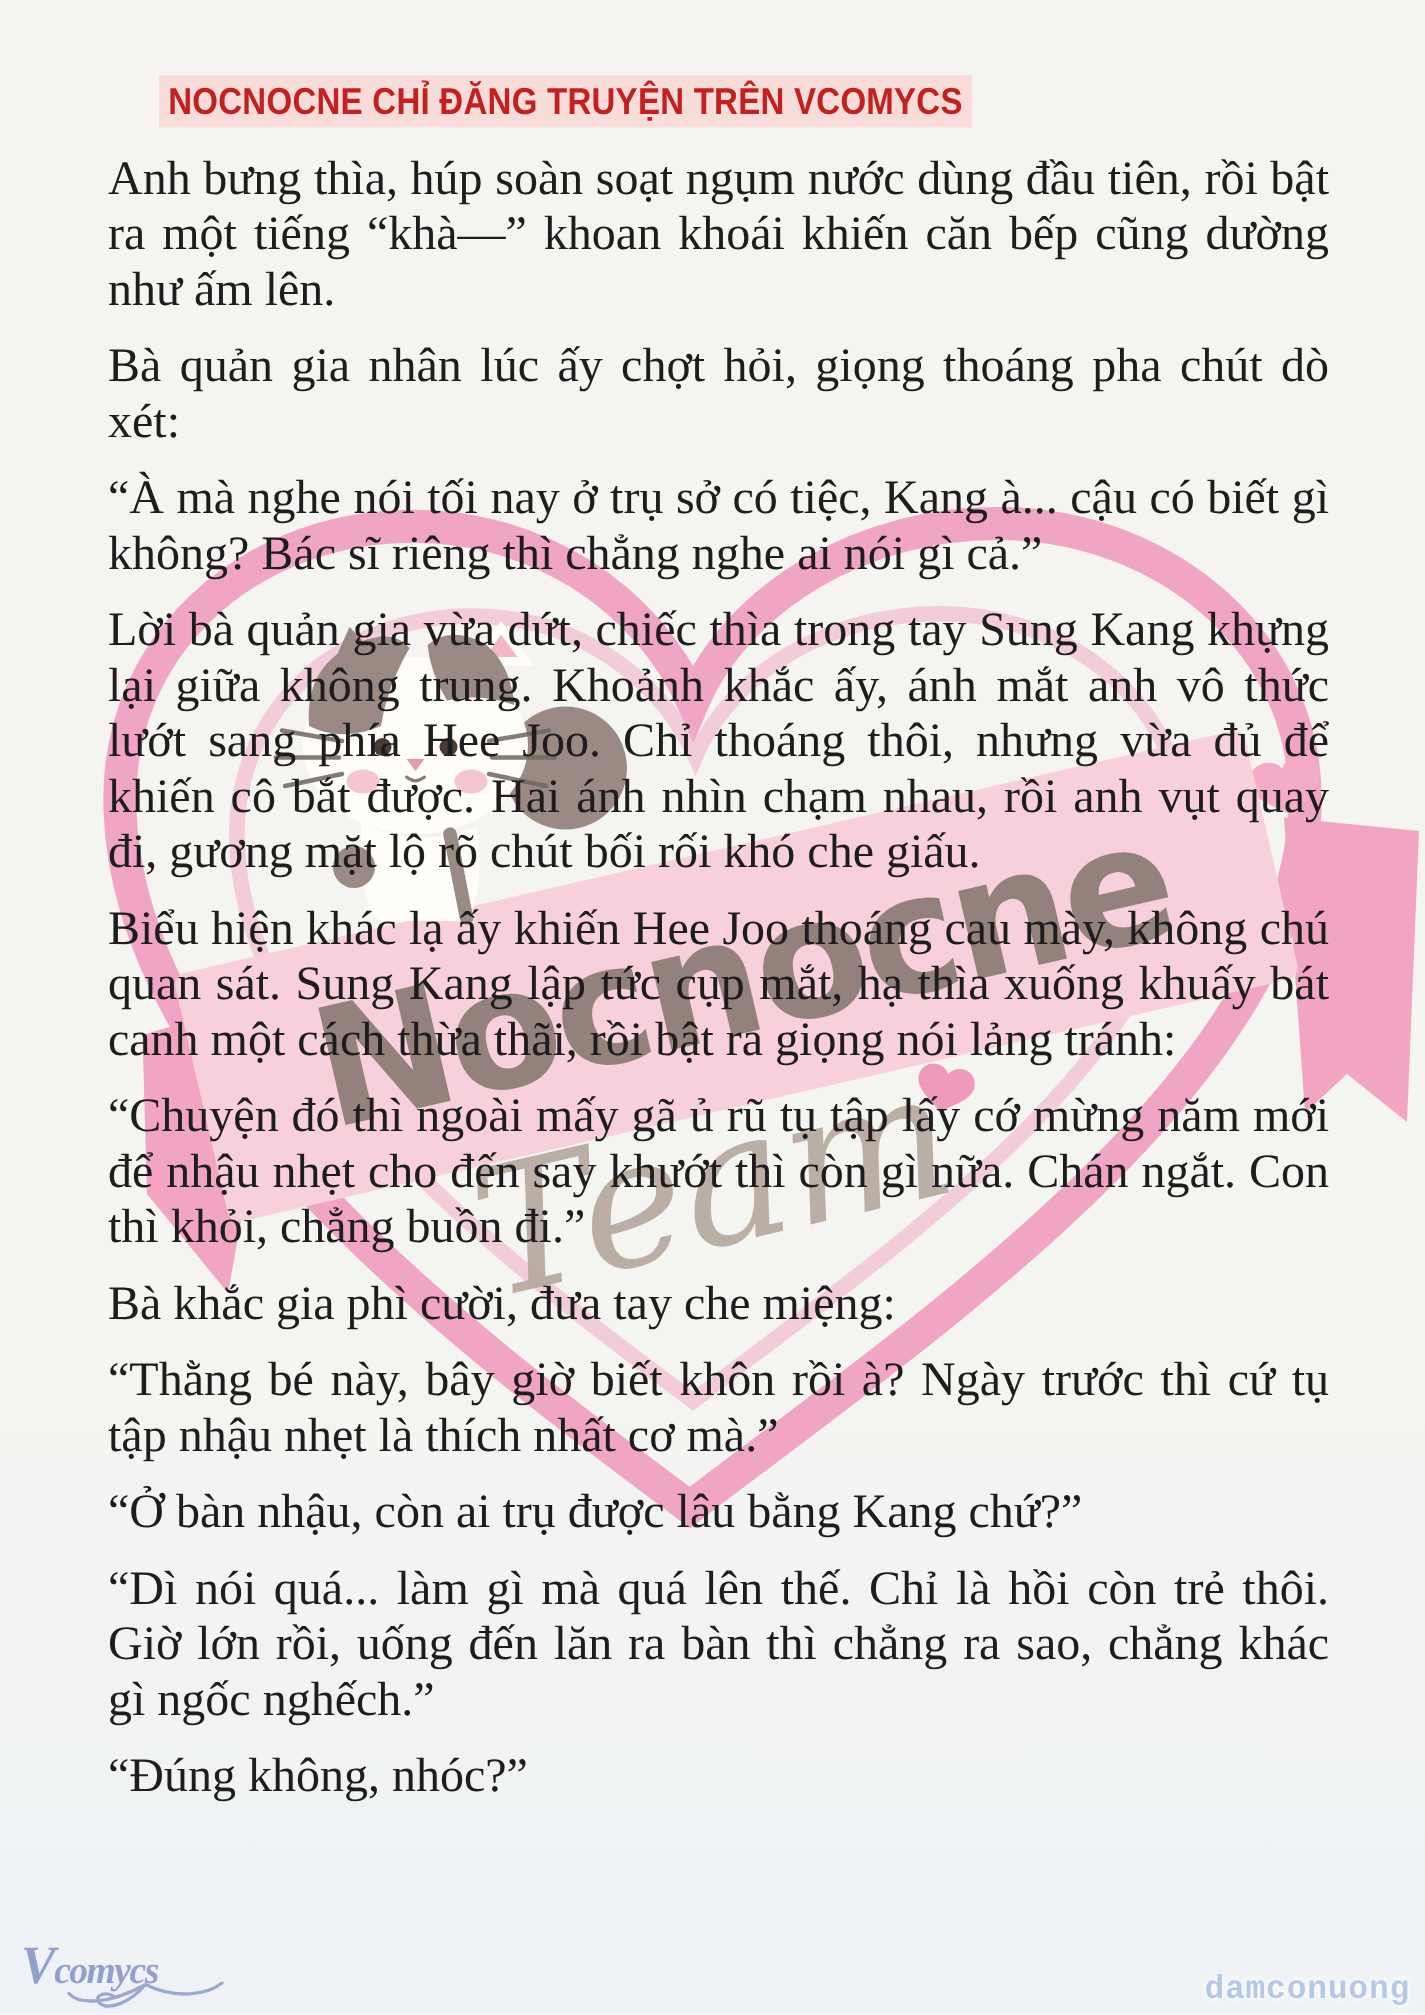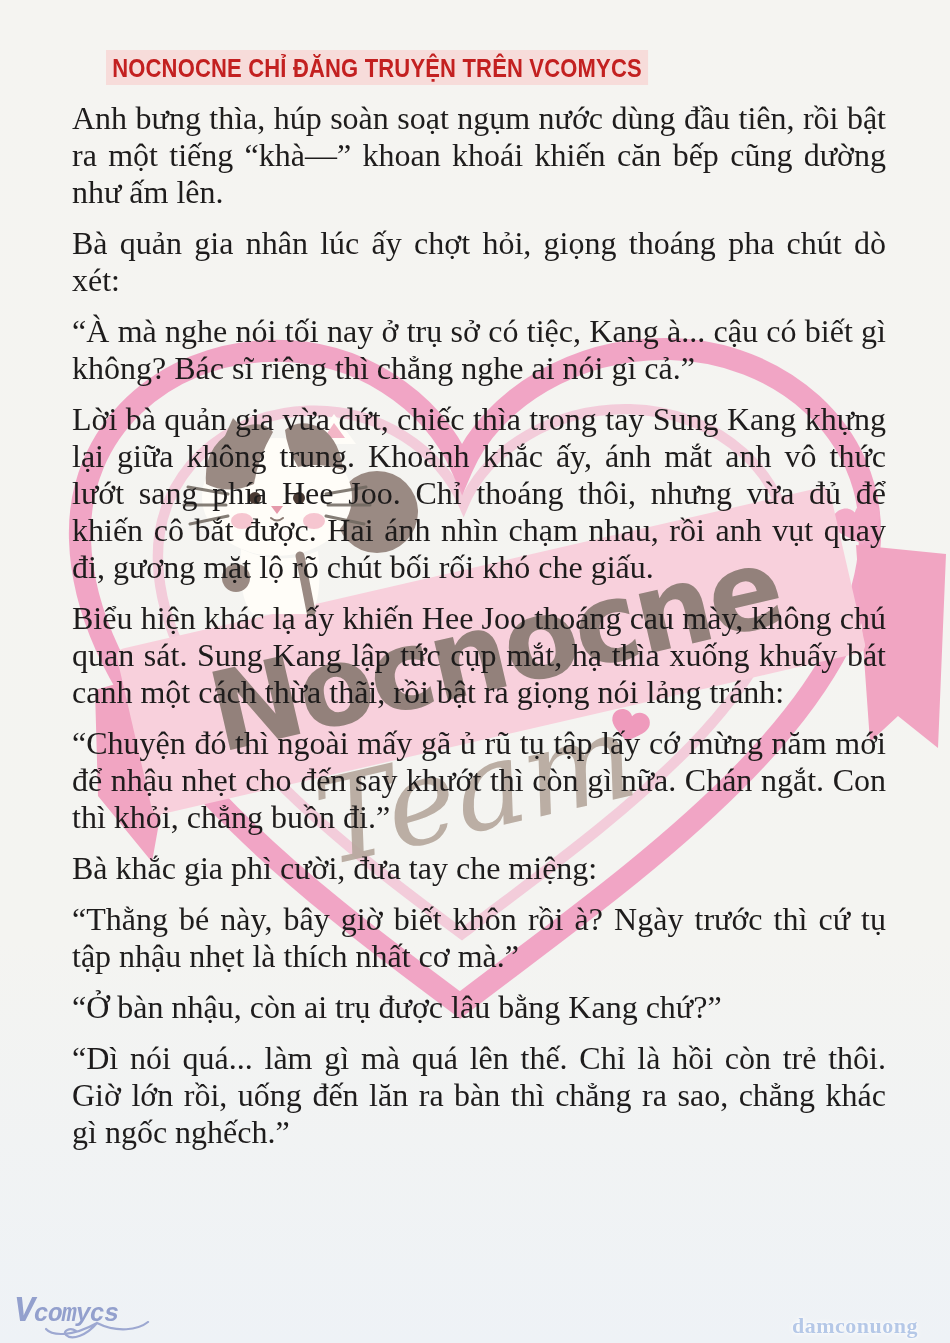--- a/index.html
+++ b/index.html
@@ -40,32 +40,32 @@
   }
   .para-italic{font-style:italic;text-align:left;}
   
   .watermark{
     position:absolute;left:0;top:0;width:950px;height:1343px;z-index:1;
   }
   
   .footer-logo{
     position:absolute;left:14px;bottom:2px;z-index:4;
     color:#93a0cd;
-    font-family:Liberation Mono, monospace;
+    font-family:Liberation Serif, serif;
     font-style:italic;font-weight:700;
     font-size:26px;letter-spacing:-1px;
     line-height:26px;
   }
   .footer-logo .logo-word{display:block;transform:scaleX(.96);transform-origin:left;}
   .footer-logo .logo-word::first-letter{font-size:36px;}
   .logo-swirl{display:block;margin-top:-6px;margin-left:28px;}
   .credit-text{
-    position:absolute;right:32px;bottom:4px;z-index:4;
+    position:absolute;right:10px;bottom:4px;z-index:4;
     color:#b5c8e7;
-    font-family:Liberation Serif, serif;
+    font-family:Liberation Mono, monospace;
     font-weight:700;font-size:22px;letter-spacing:.5px;
     text-shadow:0 0 6px #ffffff,0 0 3px #ffffff,0 0 1px #ffffff;
   }
 </style>
 </head>
 <body>
 
 <div class="page">
 
   <svg class="watermark" viewBox="0 0 950 1343" xmlns="http://www.w3.org/2000/svg" aria-hidden="true">
@@ -127,20 +127,21 @@
       <p class="para">Anh bưng thìa, húp soàn soạt ngụm nước dùng đầu tiên, rồi bật ra một tiếng “khà—” khoan khoái khiến căn bếp cũng dường như ấm lên.</p>
       <p class="para">Bà quản gia nhân lúc ấy chợt hỏi, giọng thoáng pha chút dò xét:</p>
       <p class="para">“À mà nghe nói tối nay ở trụ sở có tiệc, Kang à... cậu có biết gì không? Bác sĩ riêng thì chẳng nghe ai nói gì cả.”</p>
       <p class="para">Lời bà quản gia vừa dứt, chiếc thìa trong tay Sung Kang khựng lại giữa không trung. Khoảnh khắc ấy, ánh mắt anh vô thức lướt sang phía Hee Joo. Chỉ thoáng thôi, nhưng vừa đủ để khiến cô bắt được. Hai ánh nhìn chạm nhau, rồi anh vụt quay đi, gương mặt lộ rõ chút bối rối khó che giấu.</p>
       <p class="para">Biểu hiện khác lạ ấy khiến Hee Joo thoáng cau mày, không chú quan sát. Sung Kang lập tức cụp mắt, hạ thìa xuống khuấy bát canh một cách thừa thãi, rồi bật ra giọng nói lảng tránh:</p>
       <p class="para">“Chuyện đó thì ngoài mấy gã ủ rũ tụ tập lấy cớ mừng năm mới để nhậu nhẹt cho đến say khướt thì còn gì nữa. Chán ngắt. Con thì khỏi, chẳng buồn đi.”</p>
       <p class="para">Bà khắc gia phì cười, đưa tay che miệng:</p>
       <p class="para">“Thằng bé này, bây giờ biết khôn rồi à? Ngày trước thì cứ tụ tập nhậu nhẹt là thích nhất cơ mà.”</p>
       <p class="para">“Ở bàn nhậu, còn ai trụ được lâu bằng Kang chứ?”</p>
       <p class="para">“Dì nói quá... làm gì mà quá lên thế. Chỉ là hồi còn trẻ thôi. Giờ lớn rồi, uống đến lăn ra bàn thì chẳng ra sao, chẳng khác gì ngốc nghếch.”</p>
+      <p class="para">“Đúng không, nhóc?”</p>
     </div>
 
   <div class="footer-logo">
     <span class="logo-word">Vcomycs</span>
     <svg class="logo-swirl" width="110" height="20" viewBox="0 0 110 20">
       <path d="M 55 2 C 30 16 10 15 4 8 M 55 2 C 45 14 30 20 24 14 C 20 10 28 6 34 10 M 55 2 C 75 12 96 9 106 1" fill="none" stroke="#93a0cd" stroke-width="2.2" stroke-linecap="round" opacity="0.9"></path>
     </svg>
   </div>
 
   <div class="credit-text">damconuong</div>

